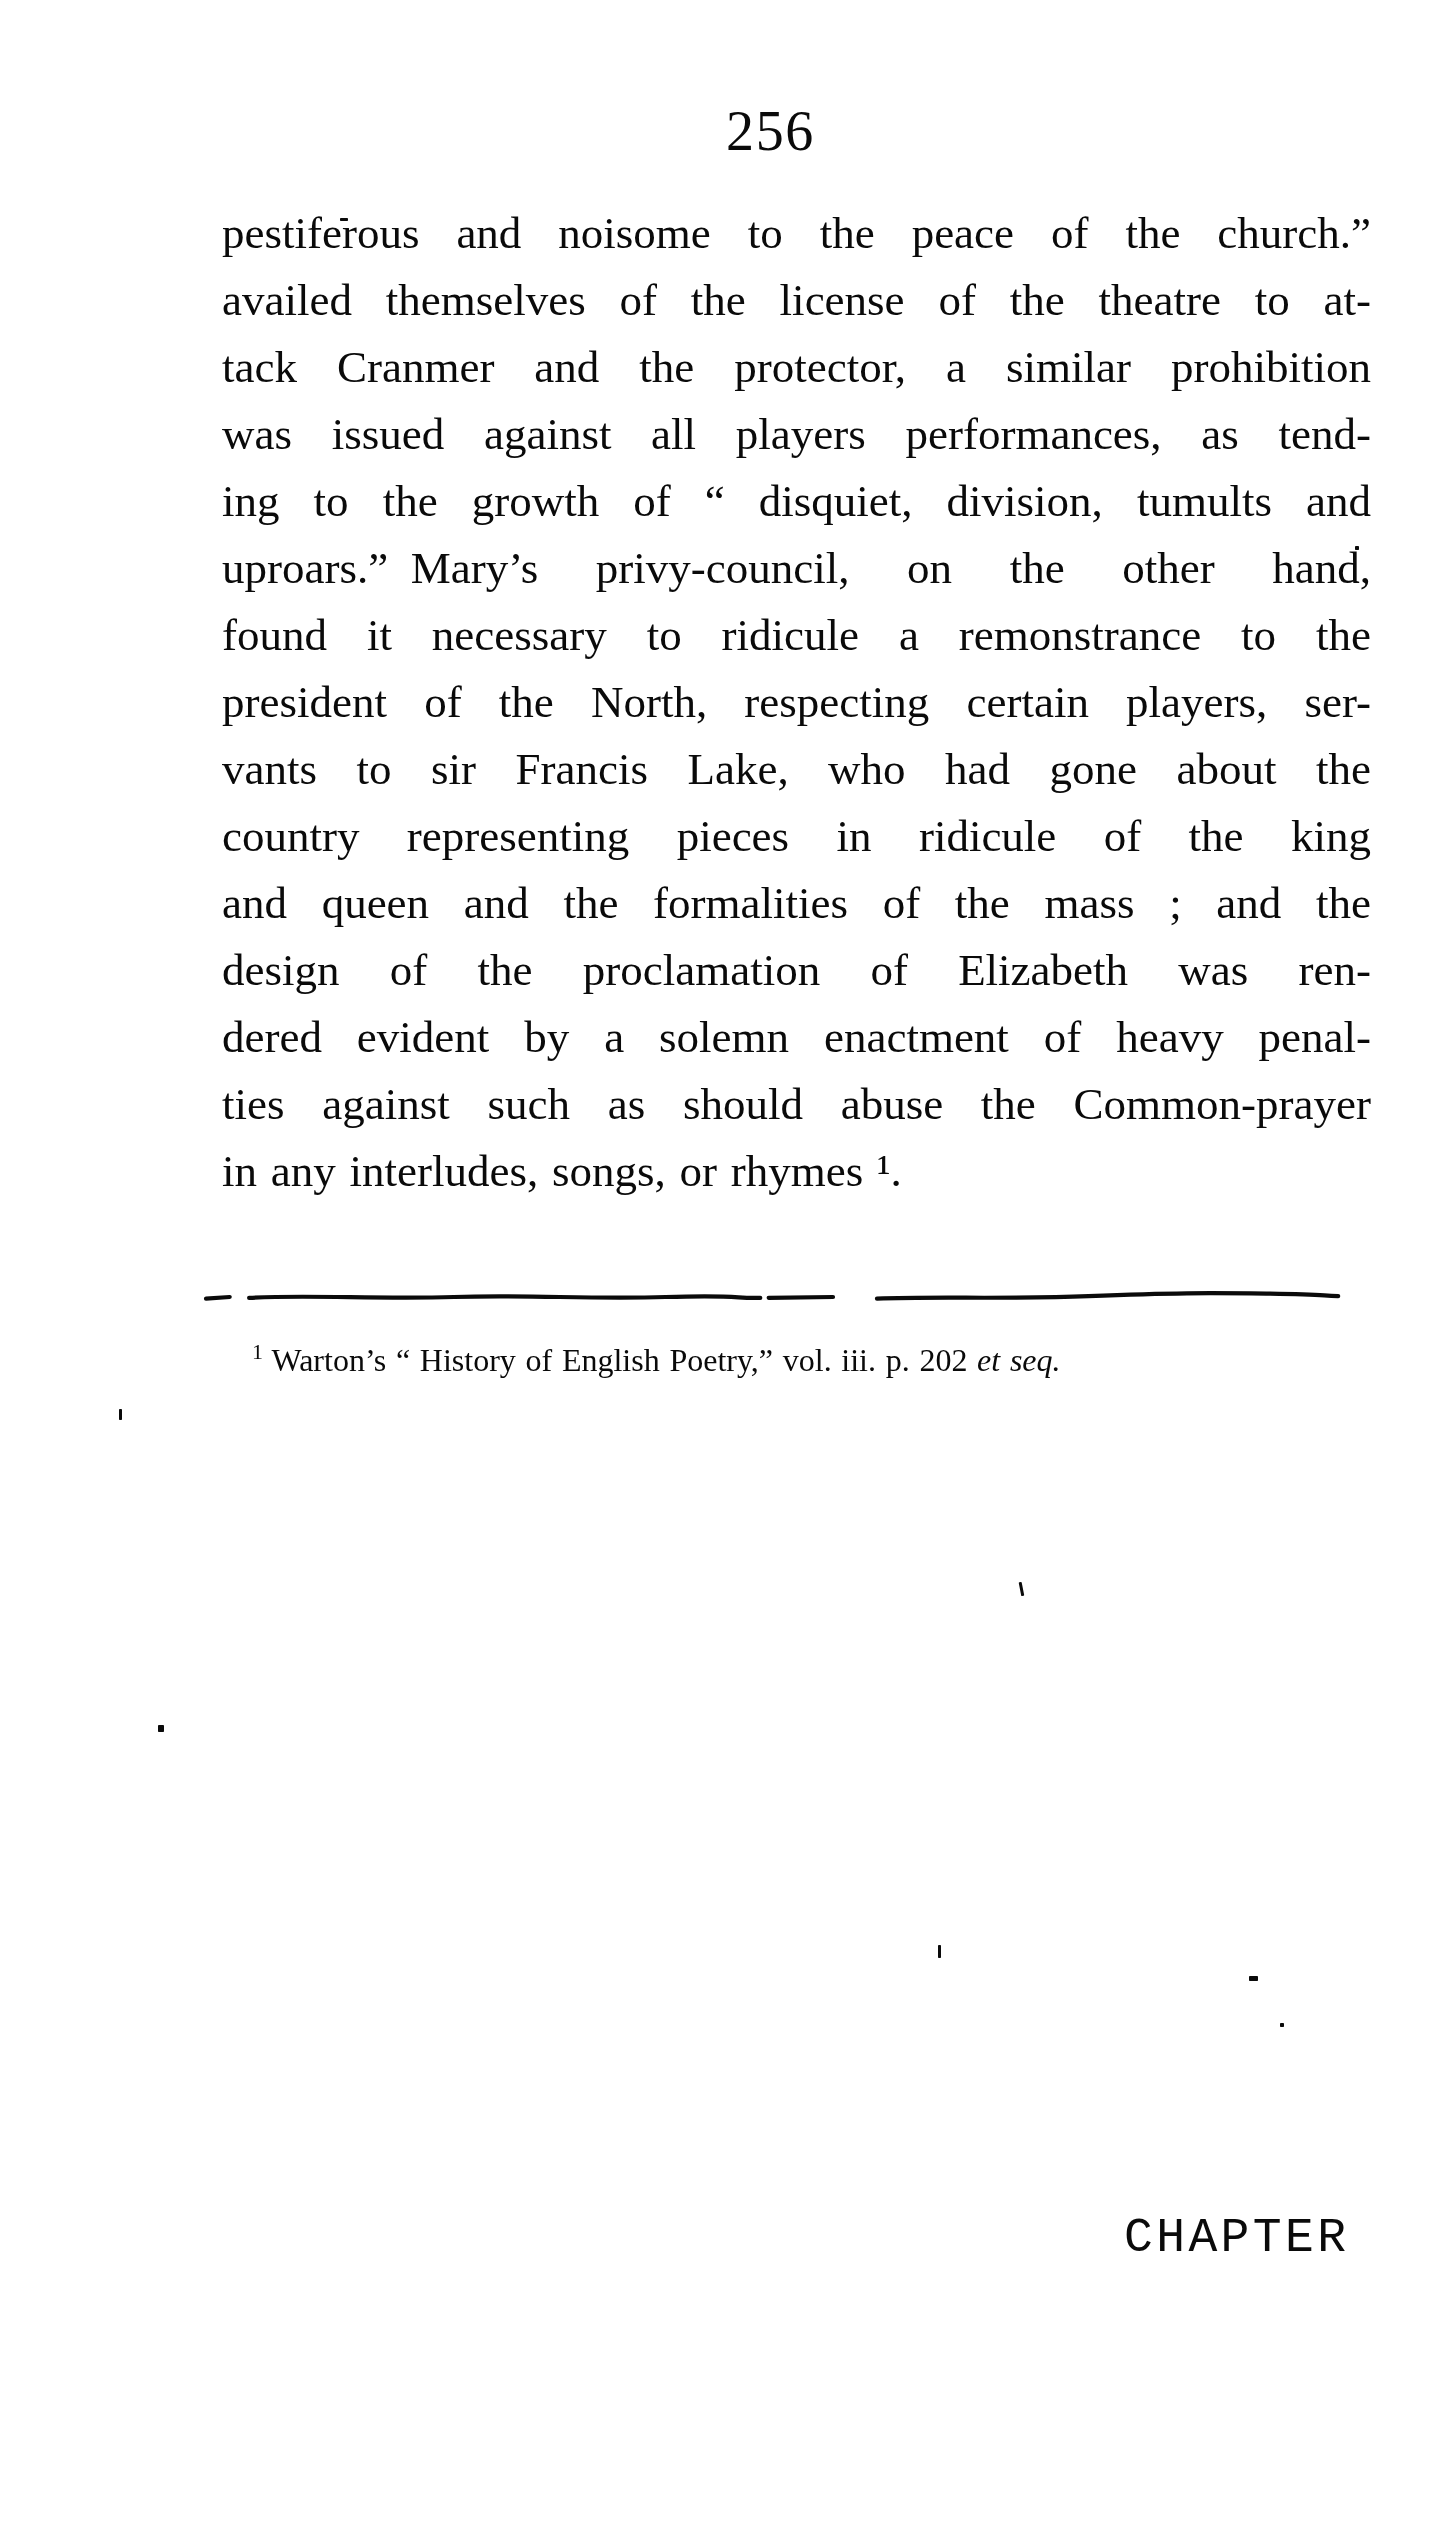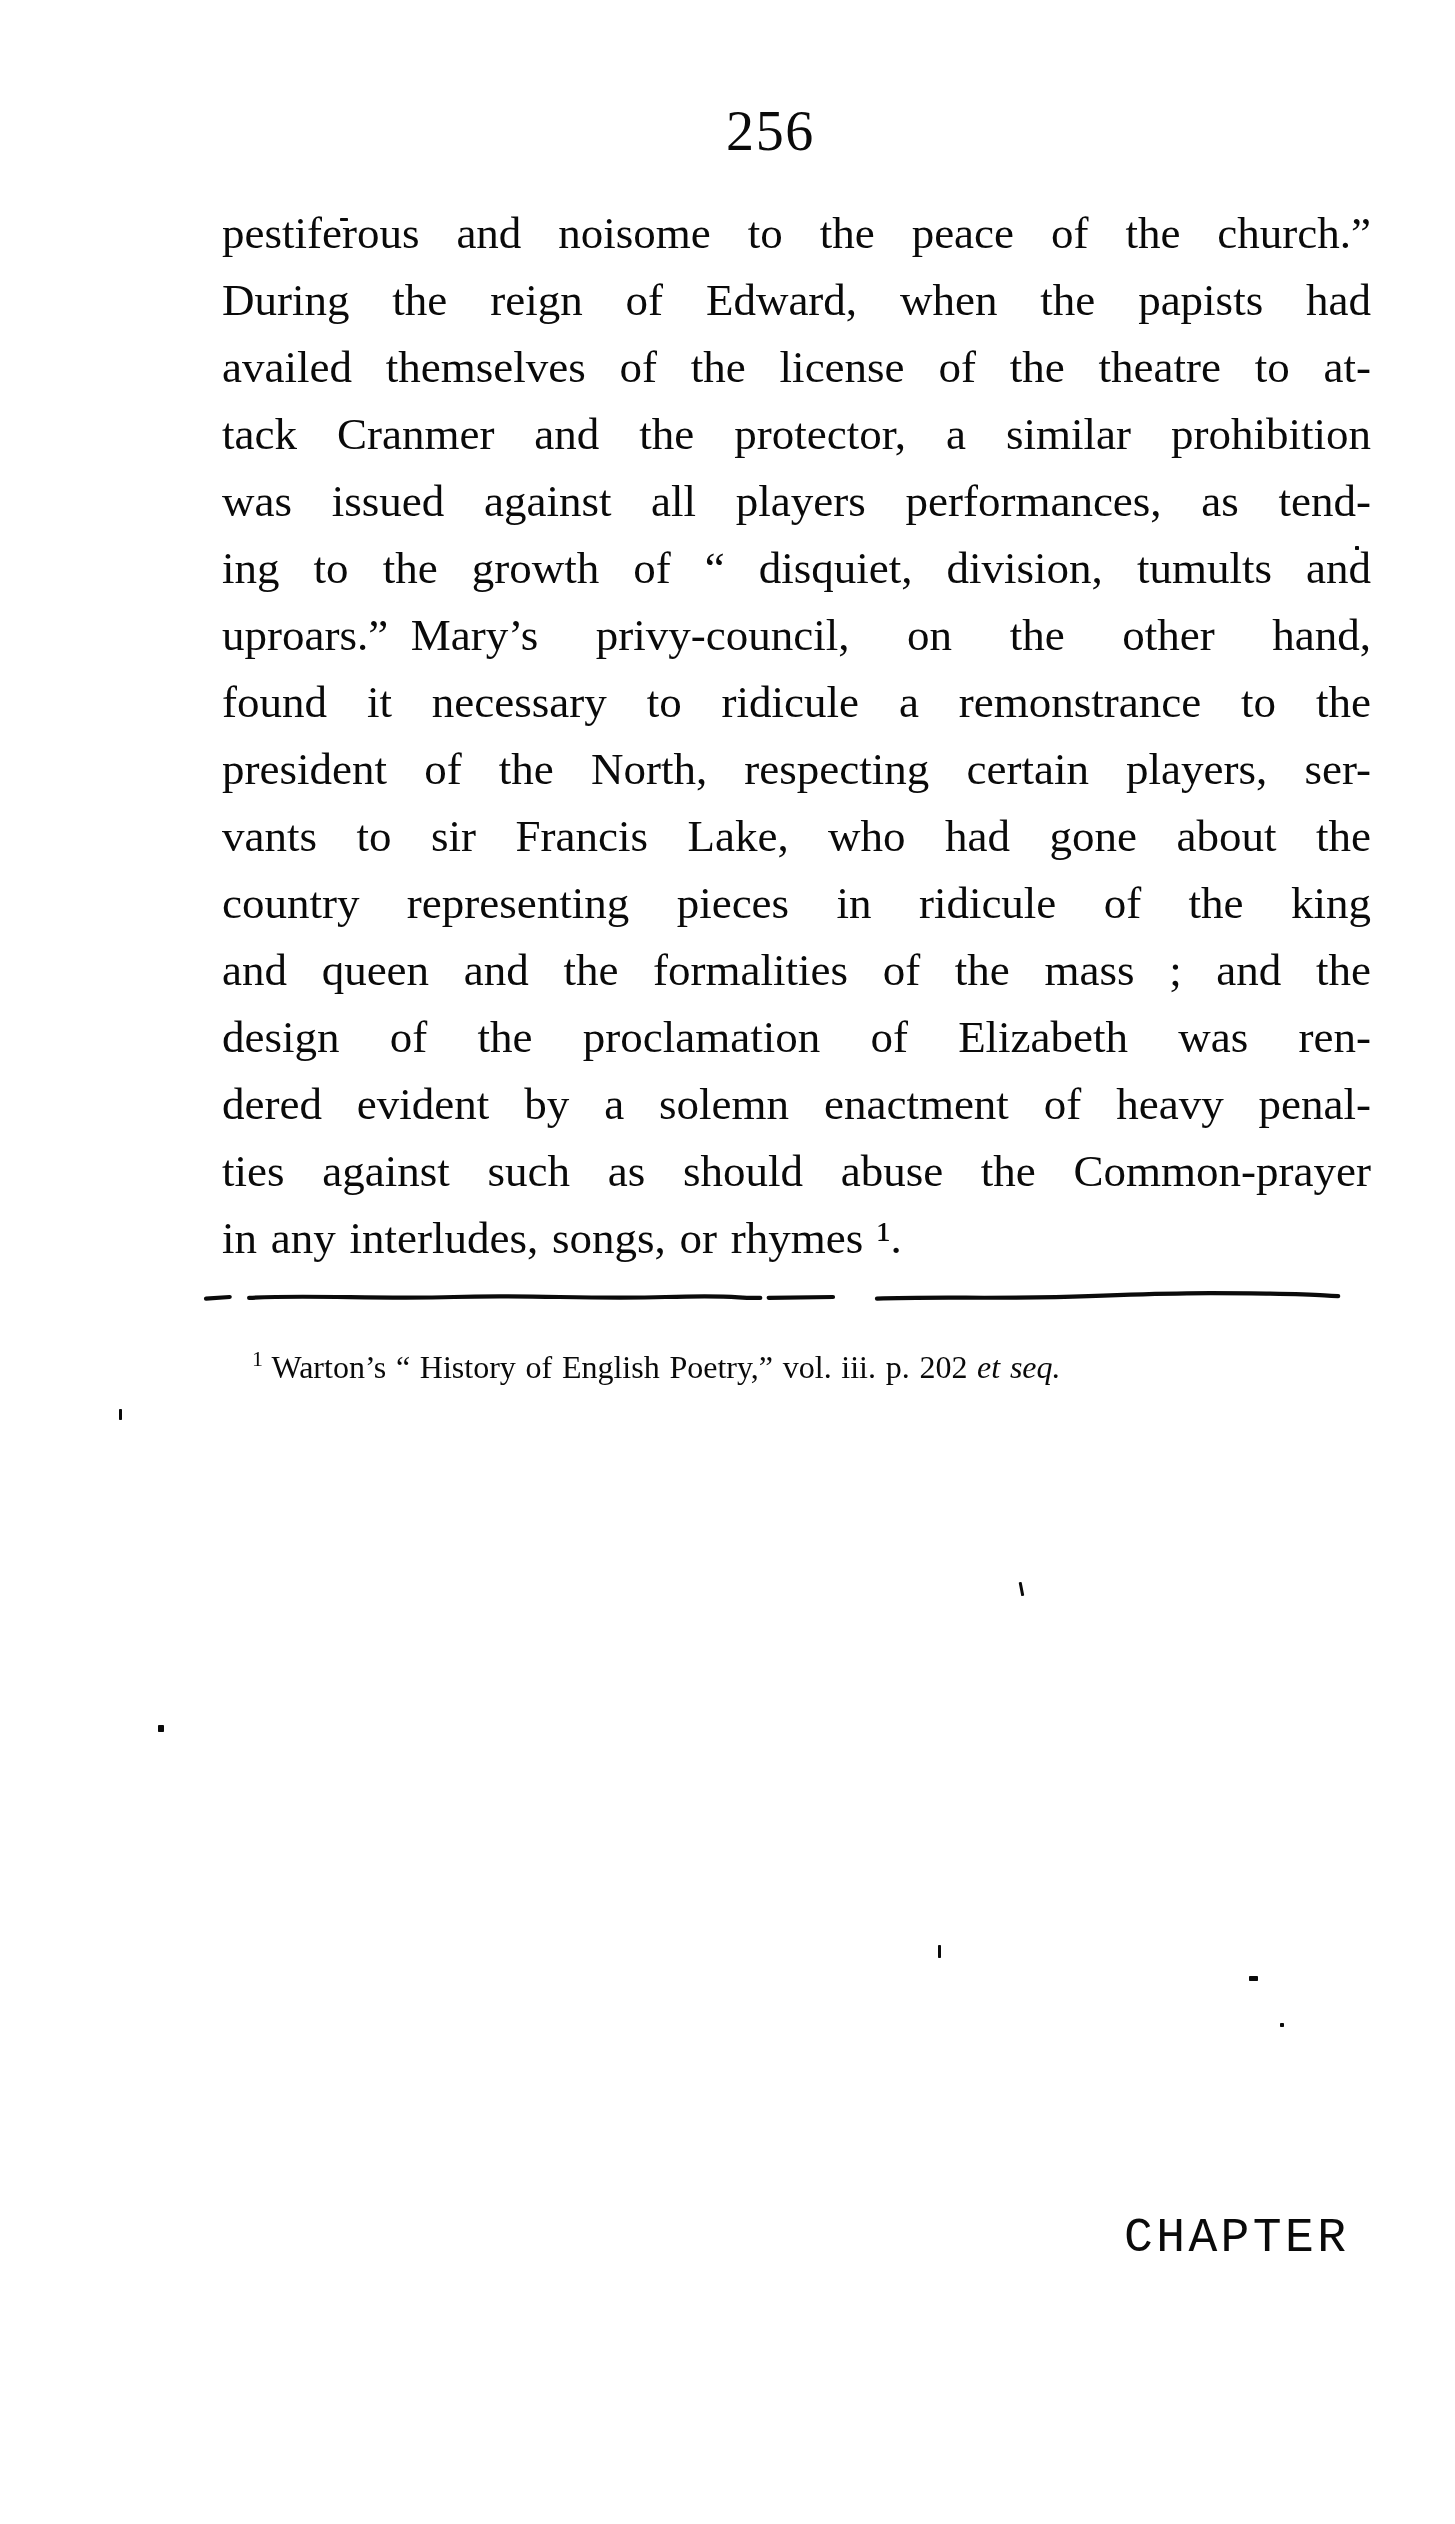--- a/index.html
+++ b/index.html
@@ -49,21 +49,21 @@
     top: 1286px;
     width: 1152px;
     height: 22px;
   }
   .footnote {
     position: absolute;
     left: 252px;
     top: 1331px;
     width: 1067px;
     font-size: 32px;
-    line-height: 55px;
+    line-height: 41px;
     word-spacing: 1.7px;
   }
   .footnote .fn-marker {
     font-size: 22px;
     vertical-align: 12px;
     margin-right: 8.5px;
   }
   .catchword {
     position: absolute;
     left: 1124px;
@@ -87,21 +87,20 @@
   .speck.s7 { left: 1249px; top: 1976px; width: 9.3px; height: 5.1px; }
   .speck.s8 { left: 1280px; top: 2023px; width: 4.2px;  height: 4.2px; }
 </style>
 </head>
 <body>
 
 <div class="page-number">256</div>
 
 <div class="body-text">
     <div class="line">pestiferous and noisome to the peace of the church.”</div>
-    <div class="line">During the reign of Edward, when the papists had</div>
     <div class="line">availed themselves of the license of the theatre to at-</div>
     <div class="line">tack Cranmer and the protector, a similar prohibition</div>
     <div class="line">was issued against all players performances, as tend-</div>
     <div class="line">ing to the growth of “ disquiet, division, tumults and</div>
     <div class="line">uproars.” Mary’s privy-council, on the other hand,</div>
     <div class="line">found it necessary to ridicule a remonstrance to the</div>
     <div class="line">president of the North, respecting certain players, ser-</div>
     <div class="line">vants to sir Francis Lake, who had gone about the</div>
     <div class="line">country representing pieces in ridicule of the king</div>
     <div class="line">and queen and the formalities of the mass ; and the</div>

